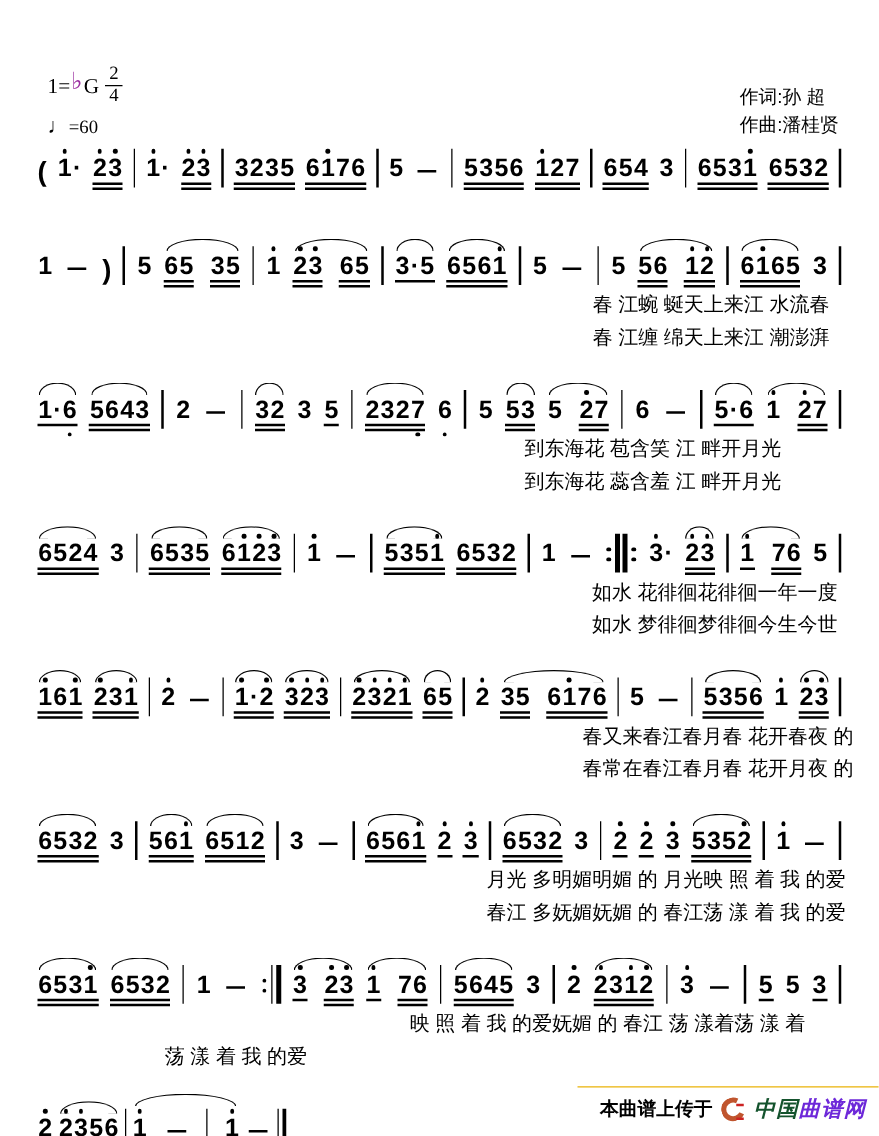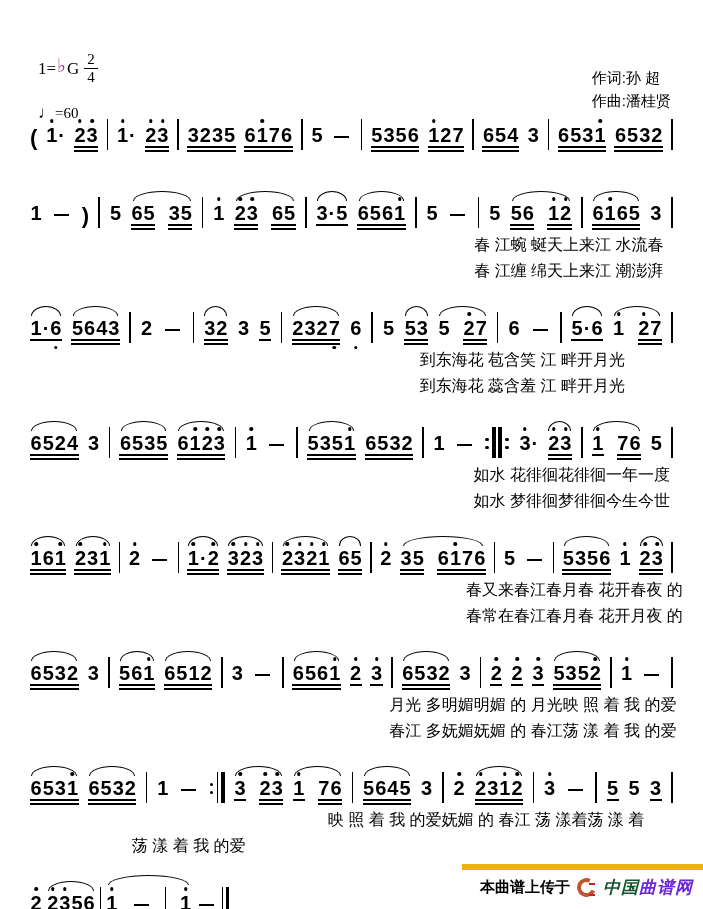--- a/index.html
+++ b/index.html
@@ -7,21 +7,21 @@
 
   
   .header{position:relative;height:96px;}
   .title{text-align:center;font-size:33px;font-weight:bold;letter-spacing:7px;padding-top:8px;font-family:"Liberation Serif",serif;}
   .keysig{position:absolute;left:38px;top:52px;font-family:"Liberation Serif",serif;font-size:17px;line-height:1;}
   .keysig .row1{display:flex;align-items:center;gap:1px;}
   .flat{font-size:19px;position:relative;top:-3px;}
   .frac{display:inline-flex;flex-direction:column;align-items:center;margin-left:4px;font-size:15px;}
   .frac .top{border-bottom:1.4px solid #000;padding:0 3px 1px;}
   .frac .bot{padding-top:1px;}
-  .tempo{margin-top:19px;font-size:15px;}
+  .tempo{margin-top:7px;font-size:15px;}
   .tempo .qnote{font-size:17px;}
   .credits{position:absolute;right:32px;top:66px;font-size:15px;line-height:1.55;text-align:left;}
 
   
   .score{margin:0 30px;}
   .line{margin-bottom:7px;}
   .music{display:flex;align-items:flex-end;justify-content:space-between;padding-top:15px;height:41px;}
   .note{display:inline-flex;align-items:flex-end;position:relative;padding-bottom:7px;font-weight:bold;font-size:20px;font-family:"Liberation Sans",sans-serif;line-height:1;}
   .nch{position:relative;display:inline-block;line-height:1;margin:0 .5px;}
   .nch.hi::before{content:"";position:absolute;top:-6px;left:50%;transform:translateX(-50%);width:3.5px;height:3.5px;background:#000;border-radius:50%;}
@@ -35,21 +35,21 @@
   .bar-th{width:3.6px;height:31px;background:#000;margin-bottom:2px;}
   .bardots{display:flex;flex-direction:column;gap:4.5px;margin:0 1px 11px;}
   .bardots i{width:3.5px;height:3.5px;border-radius:50%;background:#000;}
   .slurgrp{position:relative;display:inline-flex;align-items:flex-end;gap:13px;}
   .slur{position:absolute;top:-12px;left:3%;right:3%;height:9px;border:1.6px solid #000;border-bottom:none;border-radius:50% 50% 0 0/100% 100% 0 0;}
 
   .lyrics{display:flex;justify-content:flex-end;margin:3px 0 1px 42px;font-size:16px;line-height:23px;white-space:pre;}
   .lyrics span{display:inline-block;}
 
   
-  .footer{position:absolute;right:0;bottom:8px;display:flex;align-items:center;gap:7px;padding:6px 10px 2px 18px;border-top:6px solid #eab308;}
+  .footer{position:absolute;right:0;bottom:8px;display:flex;align-items:center;gap:7px;padding:6px 10px 2px 18px;border-top:1px solid #eab308;}
   .footer .pre{font-size:15px;font-weight:bold;}
   .logo{position:relative;width:19px;height:19px;display:inline-block;}
   .logo .ring{position:absolute;inset:0;border-radius:50%;border:4.5px solid #c0552e;border-right-color:transparent;transform:rotate(-20deg);}
   .logo .inbars{position:absolute;right:1px;top:5px;width:6px;height:9px;border-top:2px solid #c22;border-bottom:2px solid #c22;}
   .brand{font-size:17px;font-weight:bold;font-style:italic;letter-spacing:1px;}
 </style>
 </head>
 <body>
 
 <div class="header">

